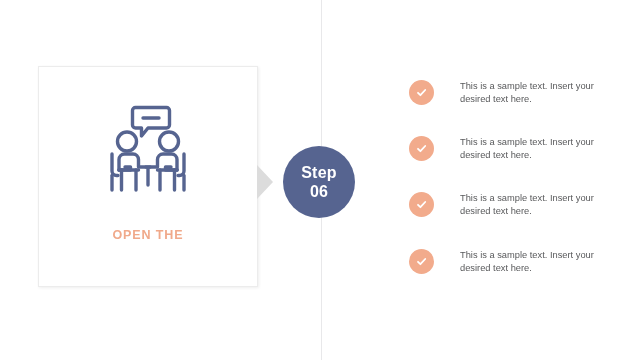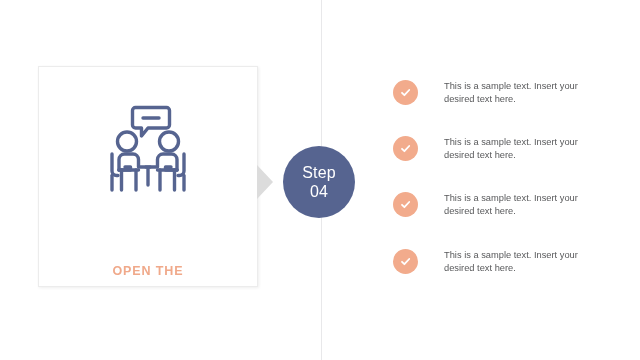--- a/index.html
+++ b/index.html
@@ -56,21 +56,20 @@
     position: absolute;
     left: 0;
     right: 0;
     top: 158px;
     text-align: center;
     color: #f0a98a;
     font-size: 12.5px;
     font-weight: bold;
     letter-spacing: 0.9px;
     line-height: 21px;
-    margin-top: 36px;
   }
   .card-label .l2 { display: block; }
 
   
   .arrow {
     position: absolute;
     left: 257px;
     top: 165px;
     width: 0;
     height: 0;
@@ -86,36 +85,36 @@
     top: 146px;
     width: 72px;
     height: 72px;
     border-radius: 50%;
     background: #566490;
     display: flex;
     flex-direction: column;
     align-items: center;
     justify-content: center;
     color: #ffffff;
-    font-weight: normal;
+    font-weight: bold;
     font-size: 16px;
     line-height: 19px;
     letter-spacing: 0.2px;
   }
 
   
   .bullets {
     position: absolute;
     left: 393px;
     top: 80px;
     width: 220px;
   }
   .bullet-row {
     position: absolute;
-    left: 0;
+    left: 16px;
     width: 220px;
     height: 40px;
     text-decoration: underline;
   }
   .bullet-row.r0 { top: 0px; }
   .bullet-row.r1 { top: 56px; }
   .bullet-row.r2 { top: 112px; }
   .bullet-row.r3 { top: 169px; }
 
   .check-circle {
@@ -188,21 +187,21 @@
 
     <div class="card-label">
       <span>OPEN THE</span>
     </div>
   </div>
 
   <div class="arrow"></div>
 
   <div class="step-circle">
     <span>Step</span>
-    <span>04</span>
+    <span>06</span>
   </div>
 
   <div class="bullets">
 
     <div class="bullet-row r0">
       <span class="check-circle">
         <svg width="13" height="13" viewBox="0 0 13 13" fill="none" stroke="#ffffff" stroke-width="1.8" stroke-linecap="round" stroke-linejoin="round">
           <path d="M3 6.8 L5.4 9.2 L10.2 4"></path>
         </svg>
       </span>

